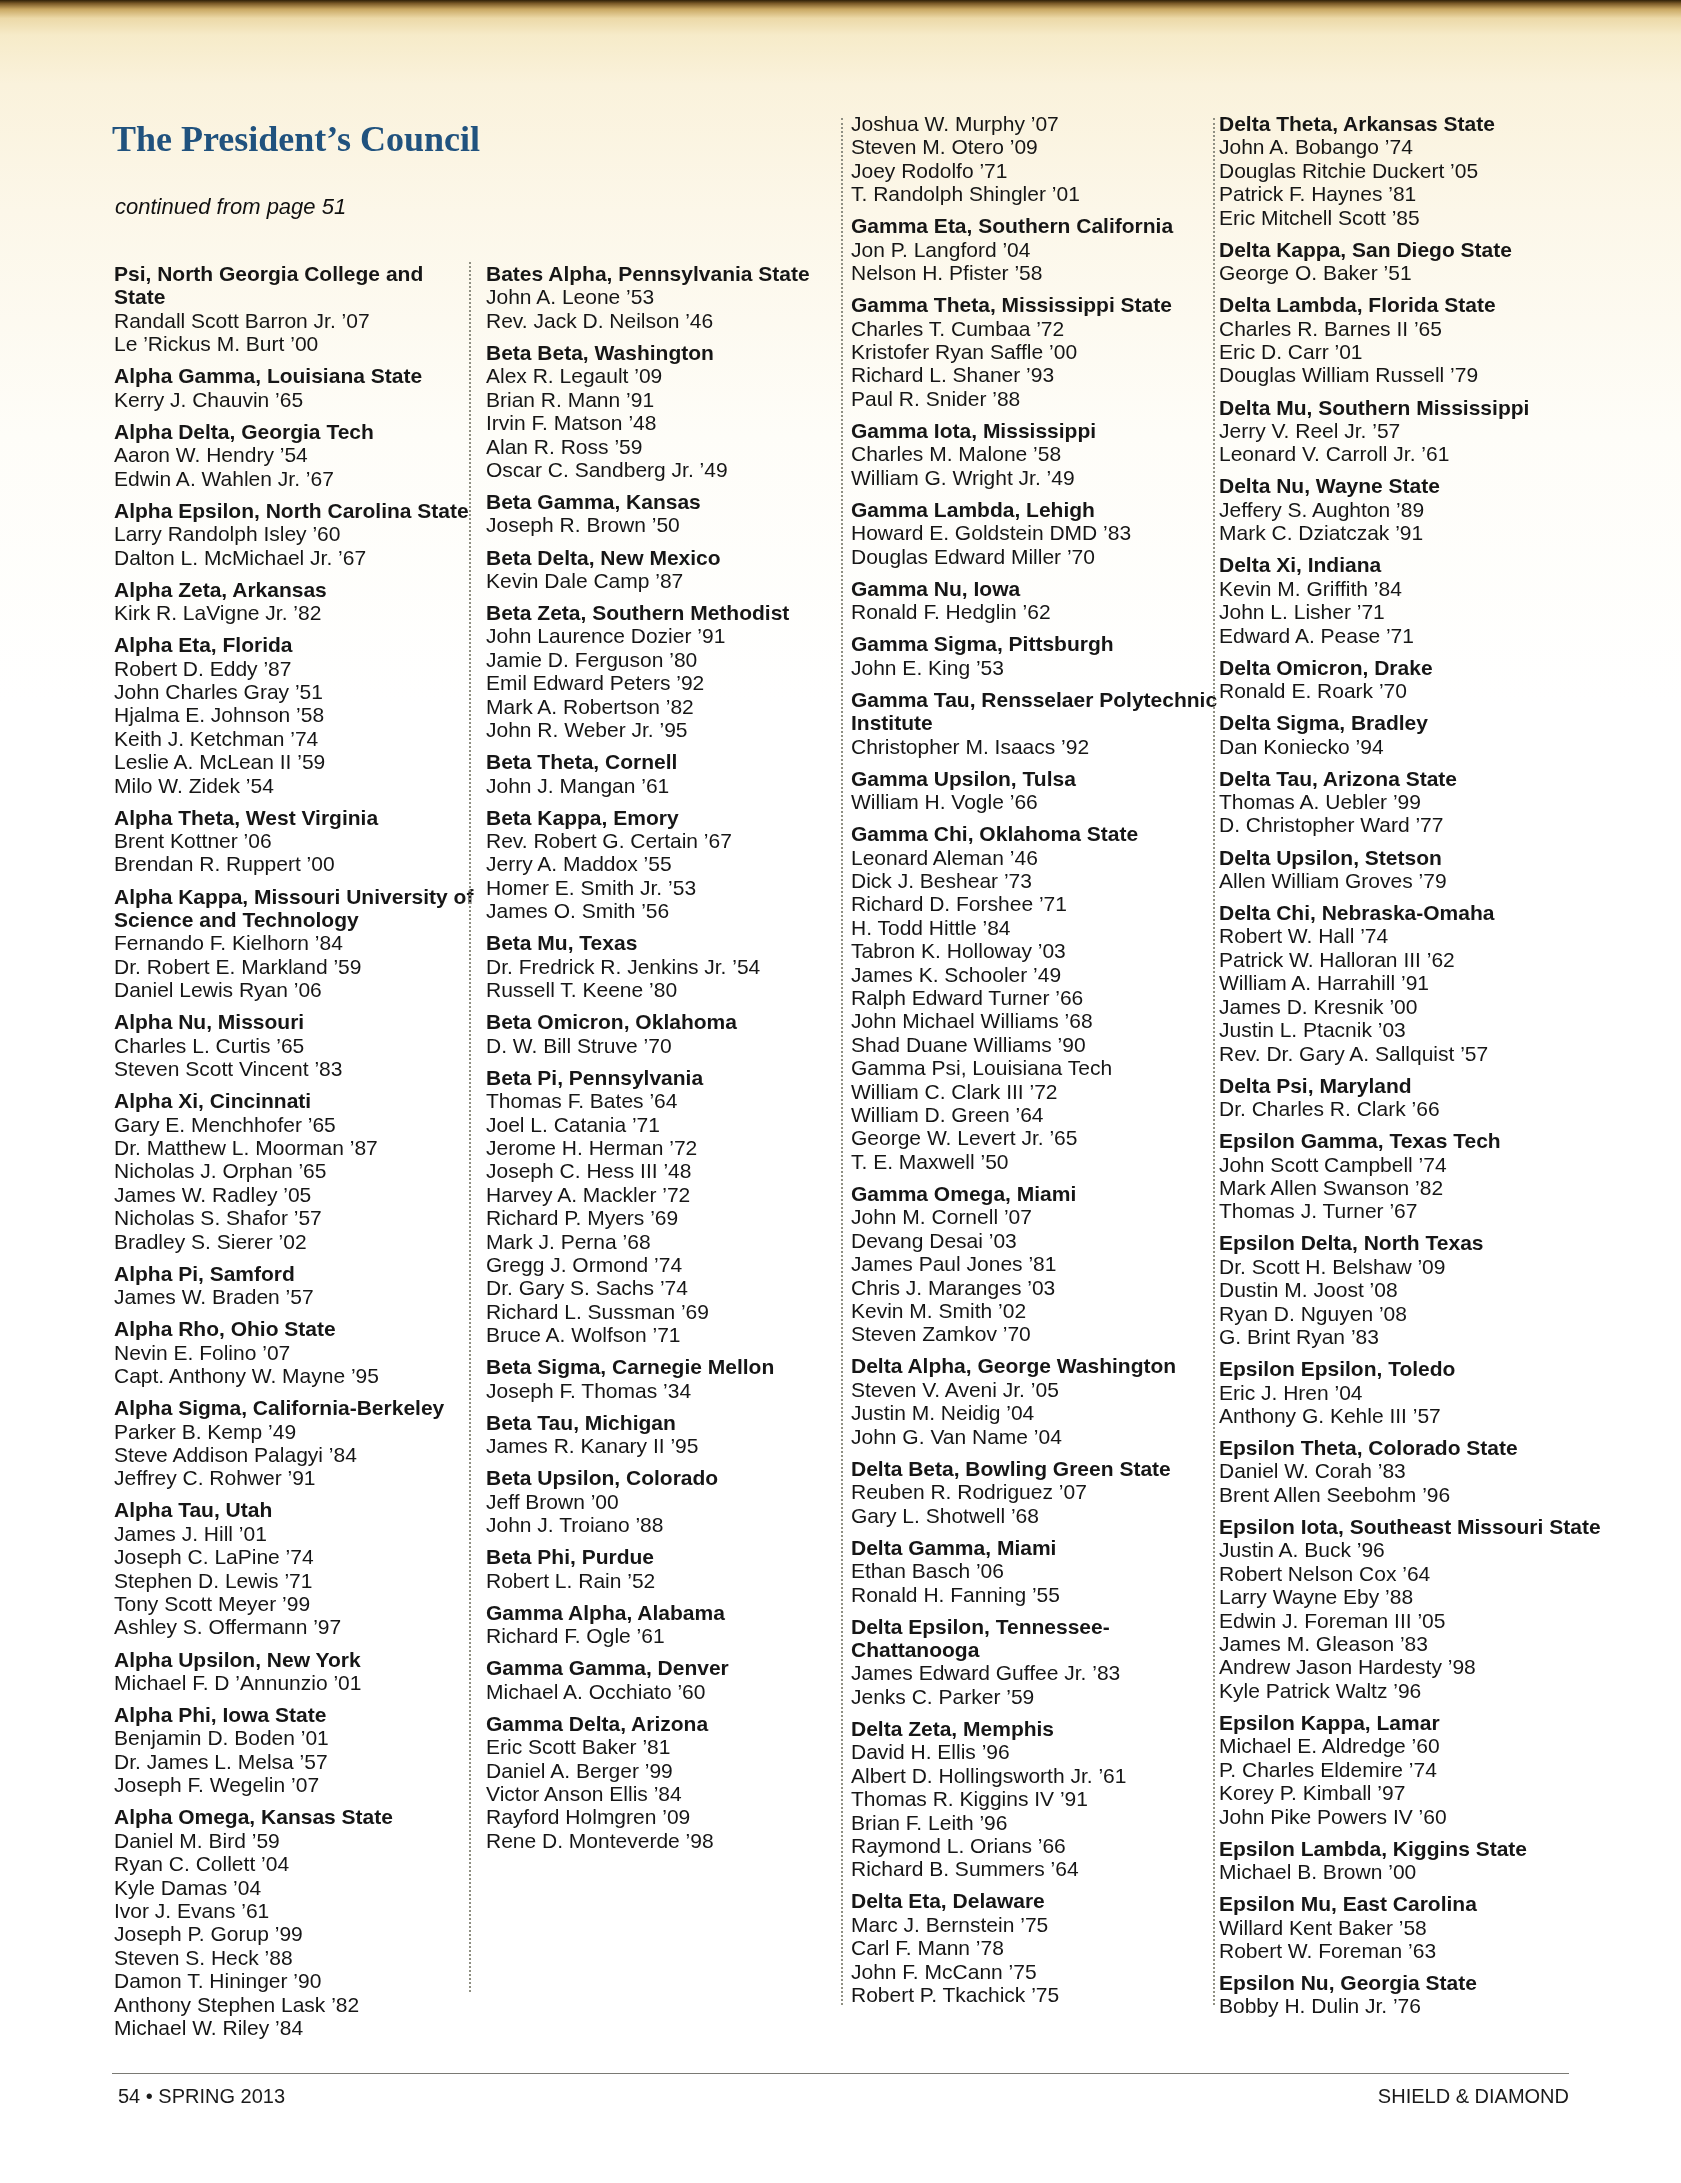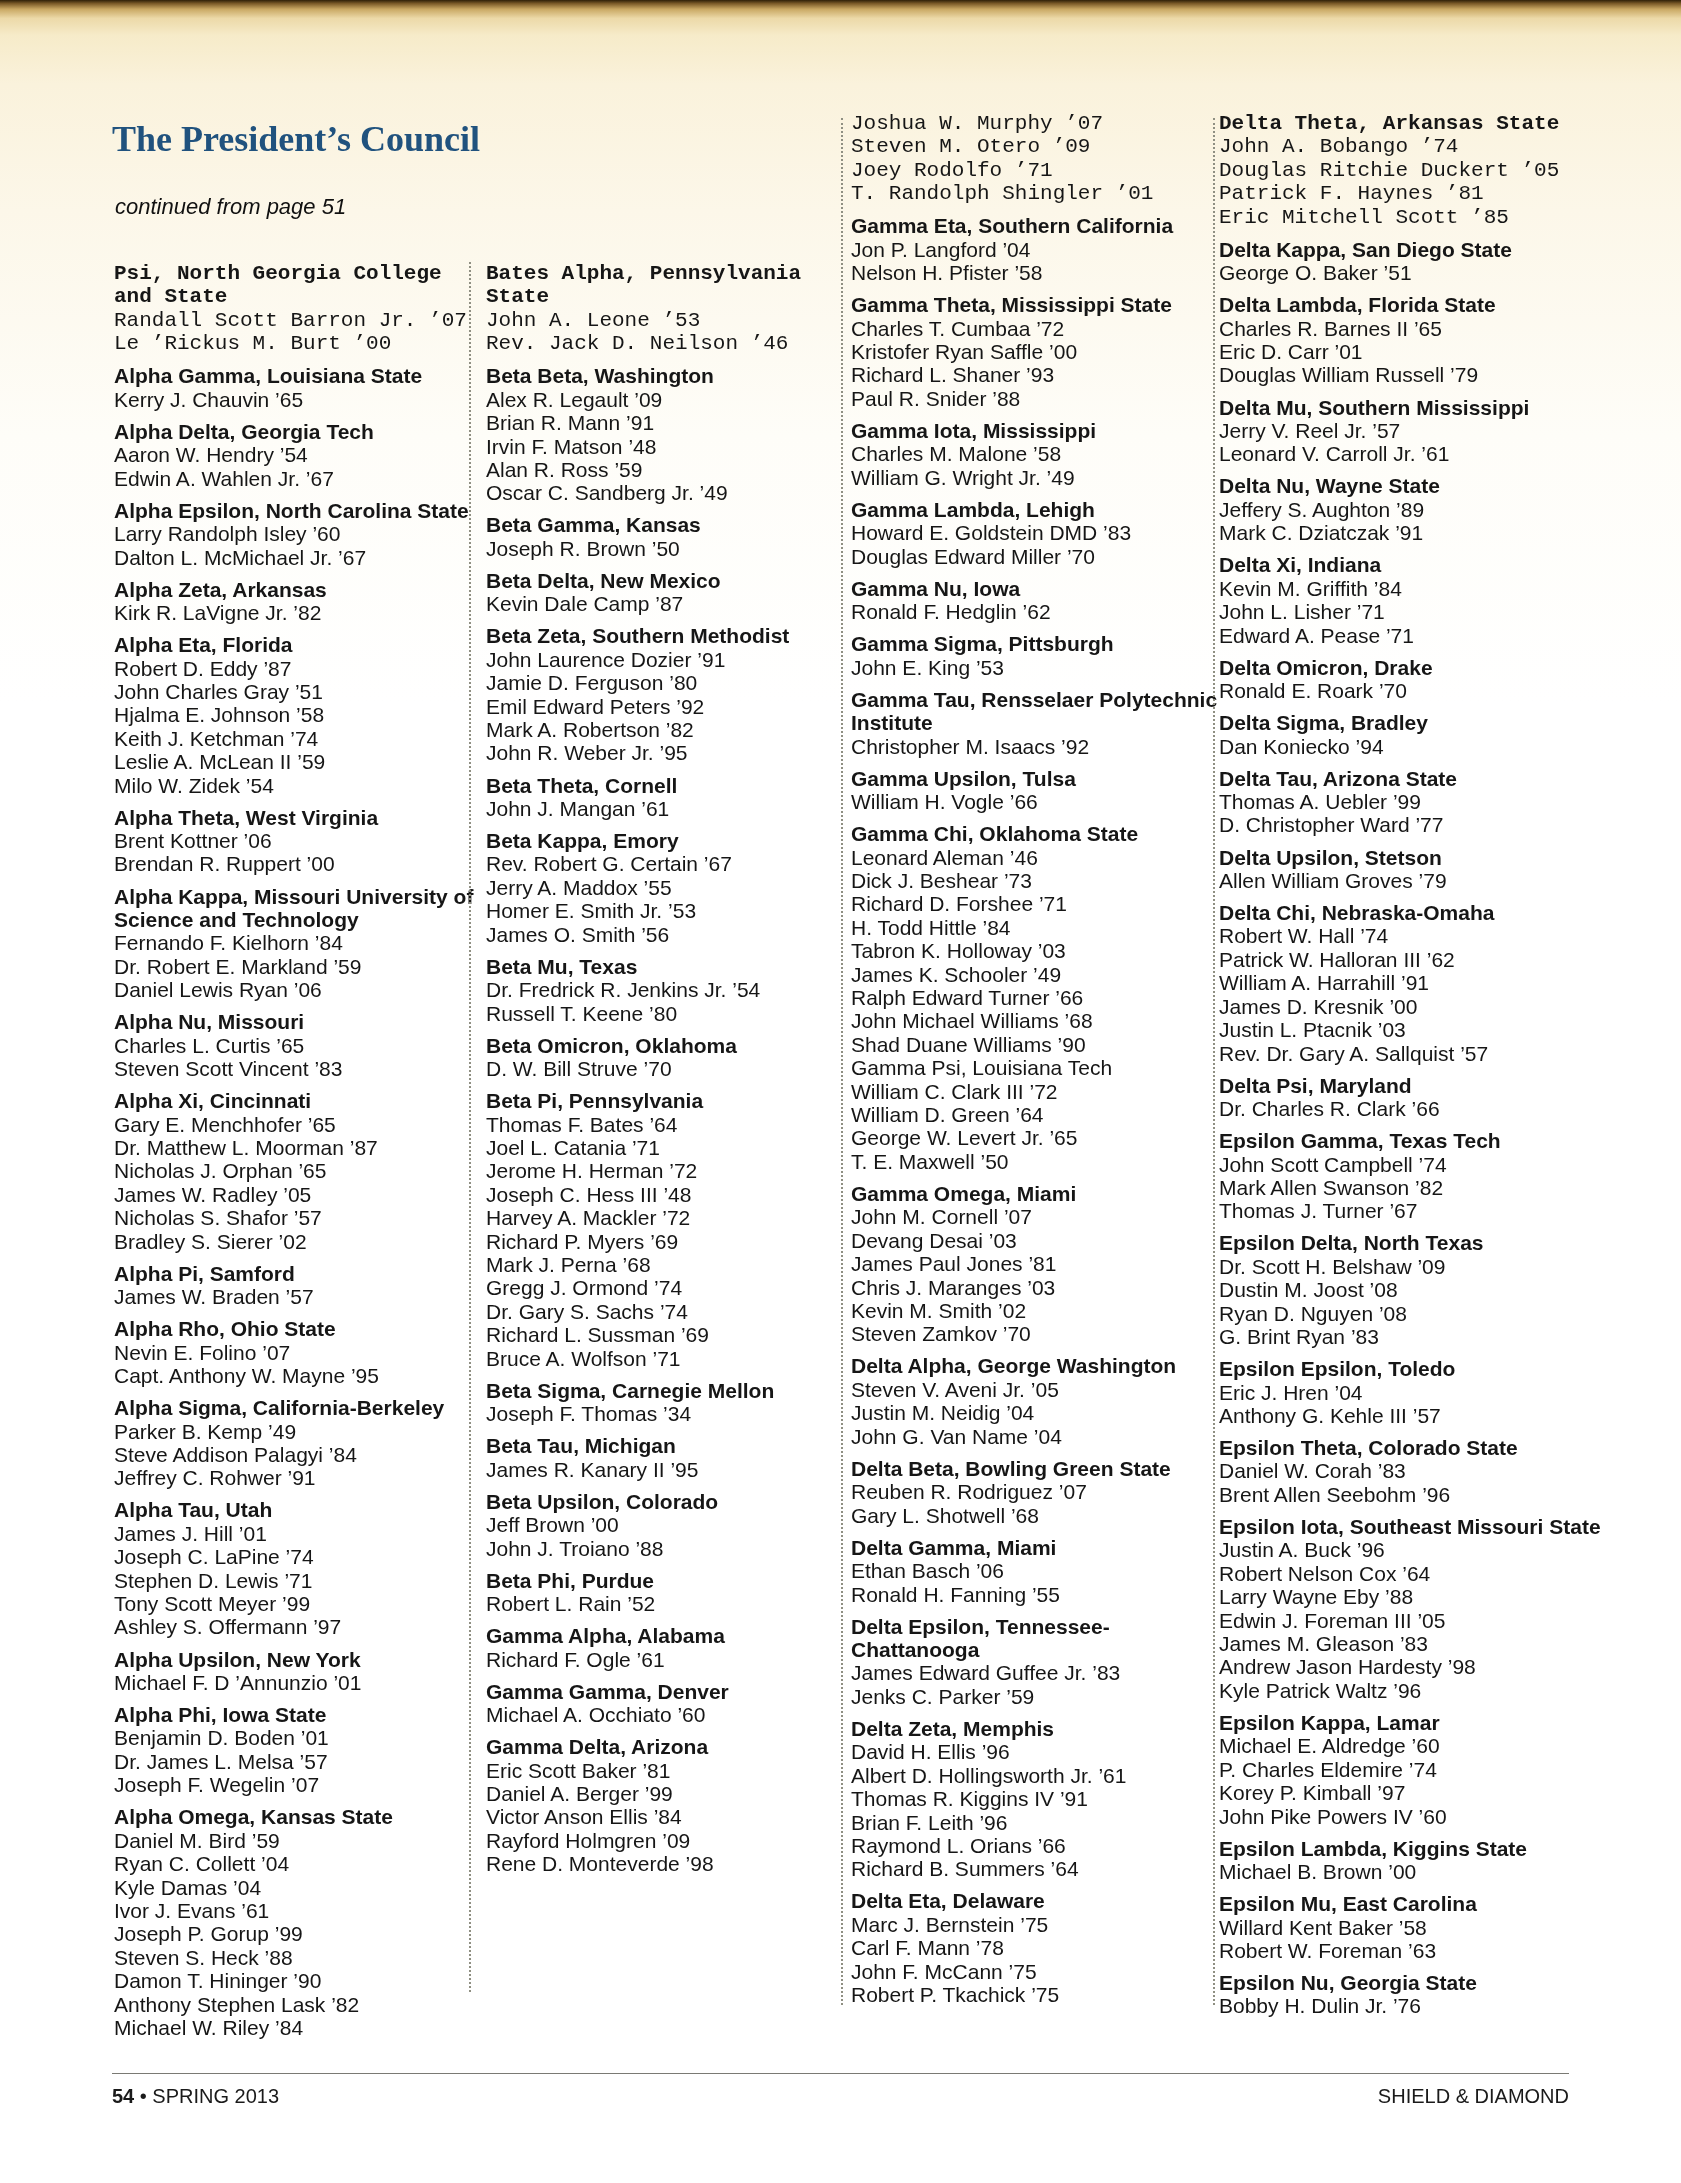--- a/index.html
+++ b/index.html
@@ -41,39 +41,39 @@
     position:absolute;
     font-size:21px;
     line-height:23.4px;
     color:#161616;
   }
   #col1{left:114px;top:262px;width:365px;}
   #col2{left:486px;top:262px;width:361px;}
   #col3{left:851px;top:112px;width:367px;}
   #col4{left:1219px;top:112px;width:385px;}
   .group{margin-top:8.7px;}
-  .group.first{margin-top:0;font-family:Liberation Mono, monospace;}
+  .group.first{margin-top:0;}
   .chapter{font-weight:bold;}
   .sep{
     position:absolute;width:0;
     border-left:2px dotted #8f8f82;
   }
   #sep1{left:469px;top:262px;height:1730px;}
   #sep2{left:841px;top:118px;height:1887px;}
   #sep3{left:1213px;top:118px;height:1887px;}
   .footer-rule{
     position:absolute;left:112px;top:2073px;width:1457px;
     border-top:1.3px solid #7a7a74;
   }
   .footer{
     position:absolute;left:112px;top:2085px;width:1457px;
     display:flex;justify-content:space-between;
     font-size:20px;color:#1a1a1a;
   }
-  .footer .pagenum{font-weight:bold;}
+  .footer .pagenum{font-weight:normal;margin-left:6px;}
 </style>
 </head>
 <body>
 
 <div class="top-gradient"></div>
 
 <div class="title">The President’s Council</div>
 <div class="subtitle">continued from page 51</div>
 
 <div class="col" id="col1">

